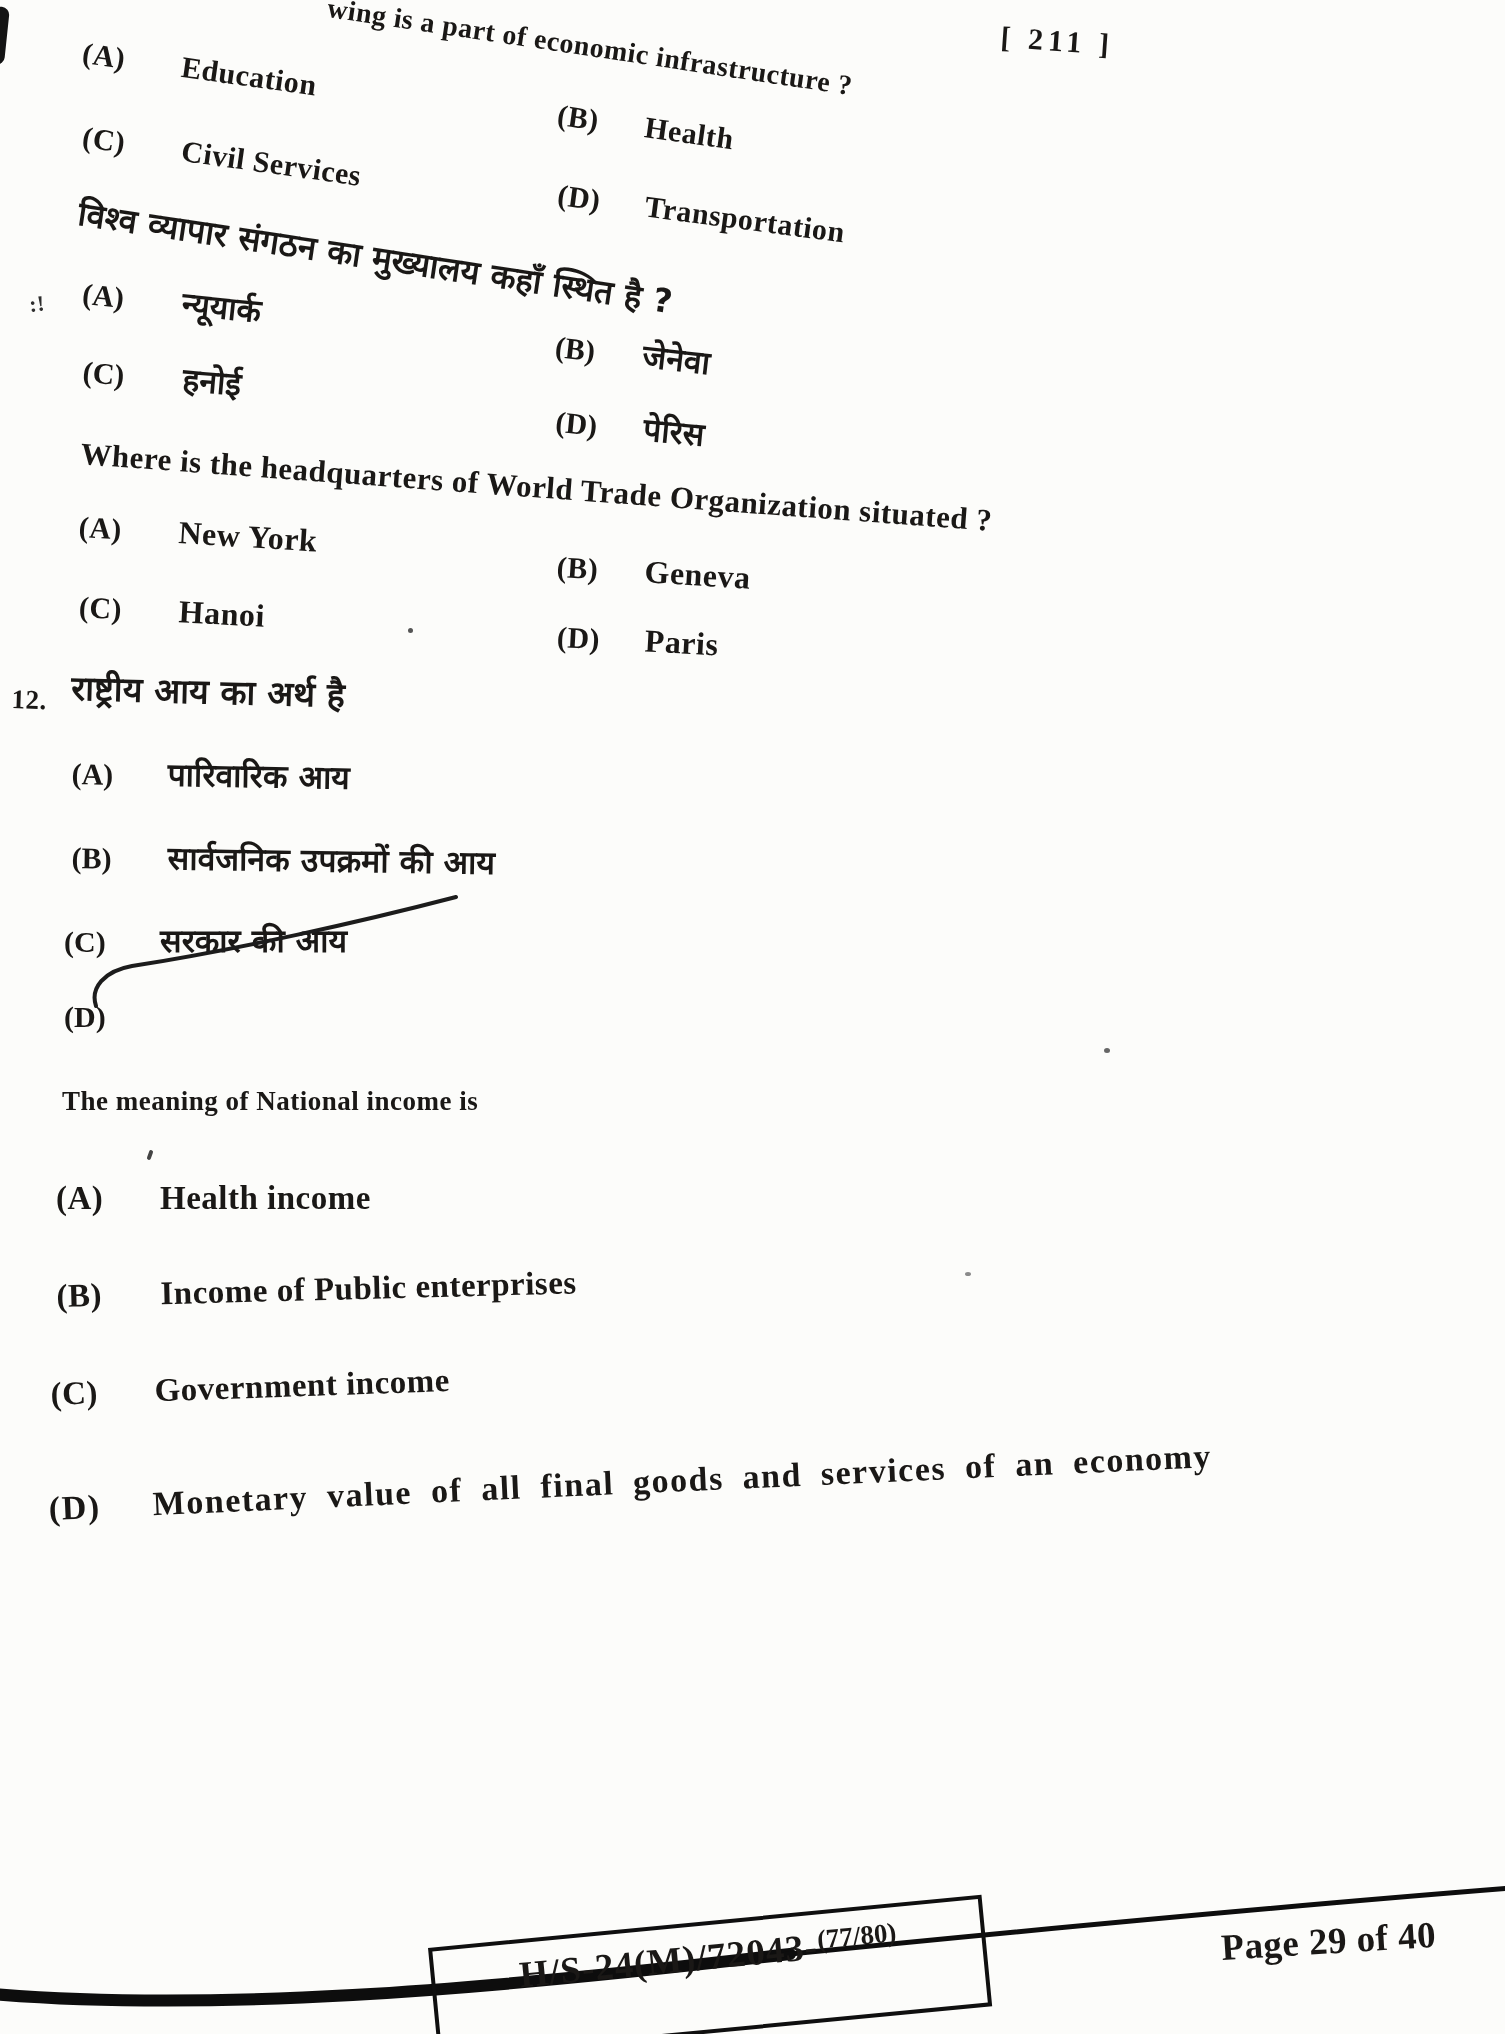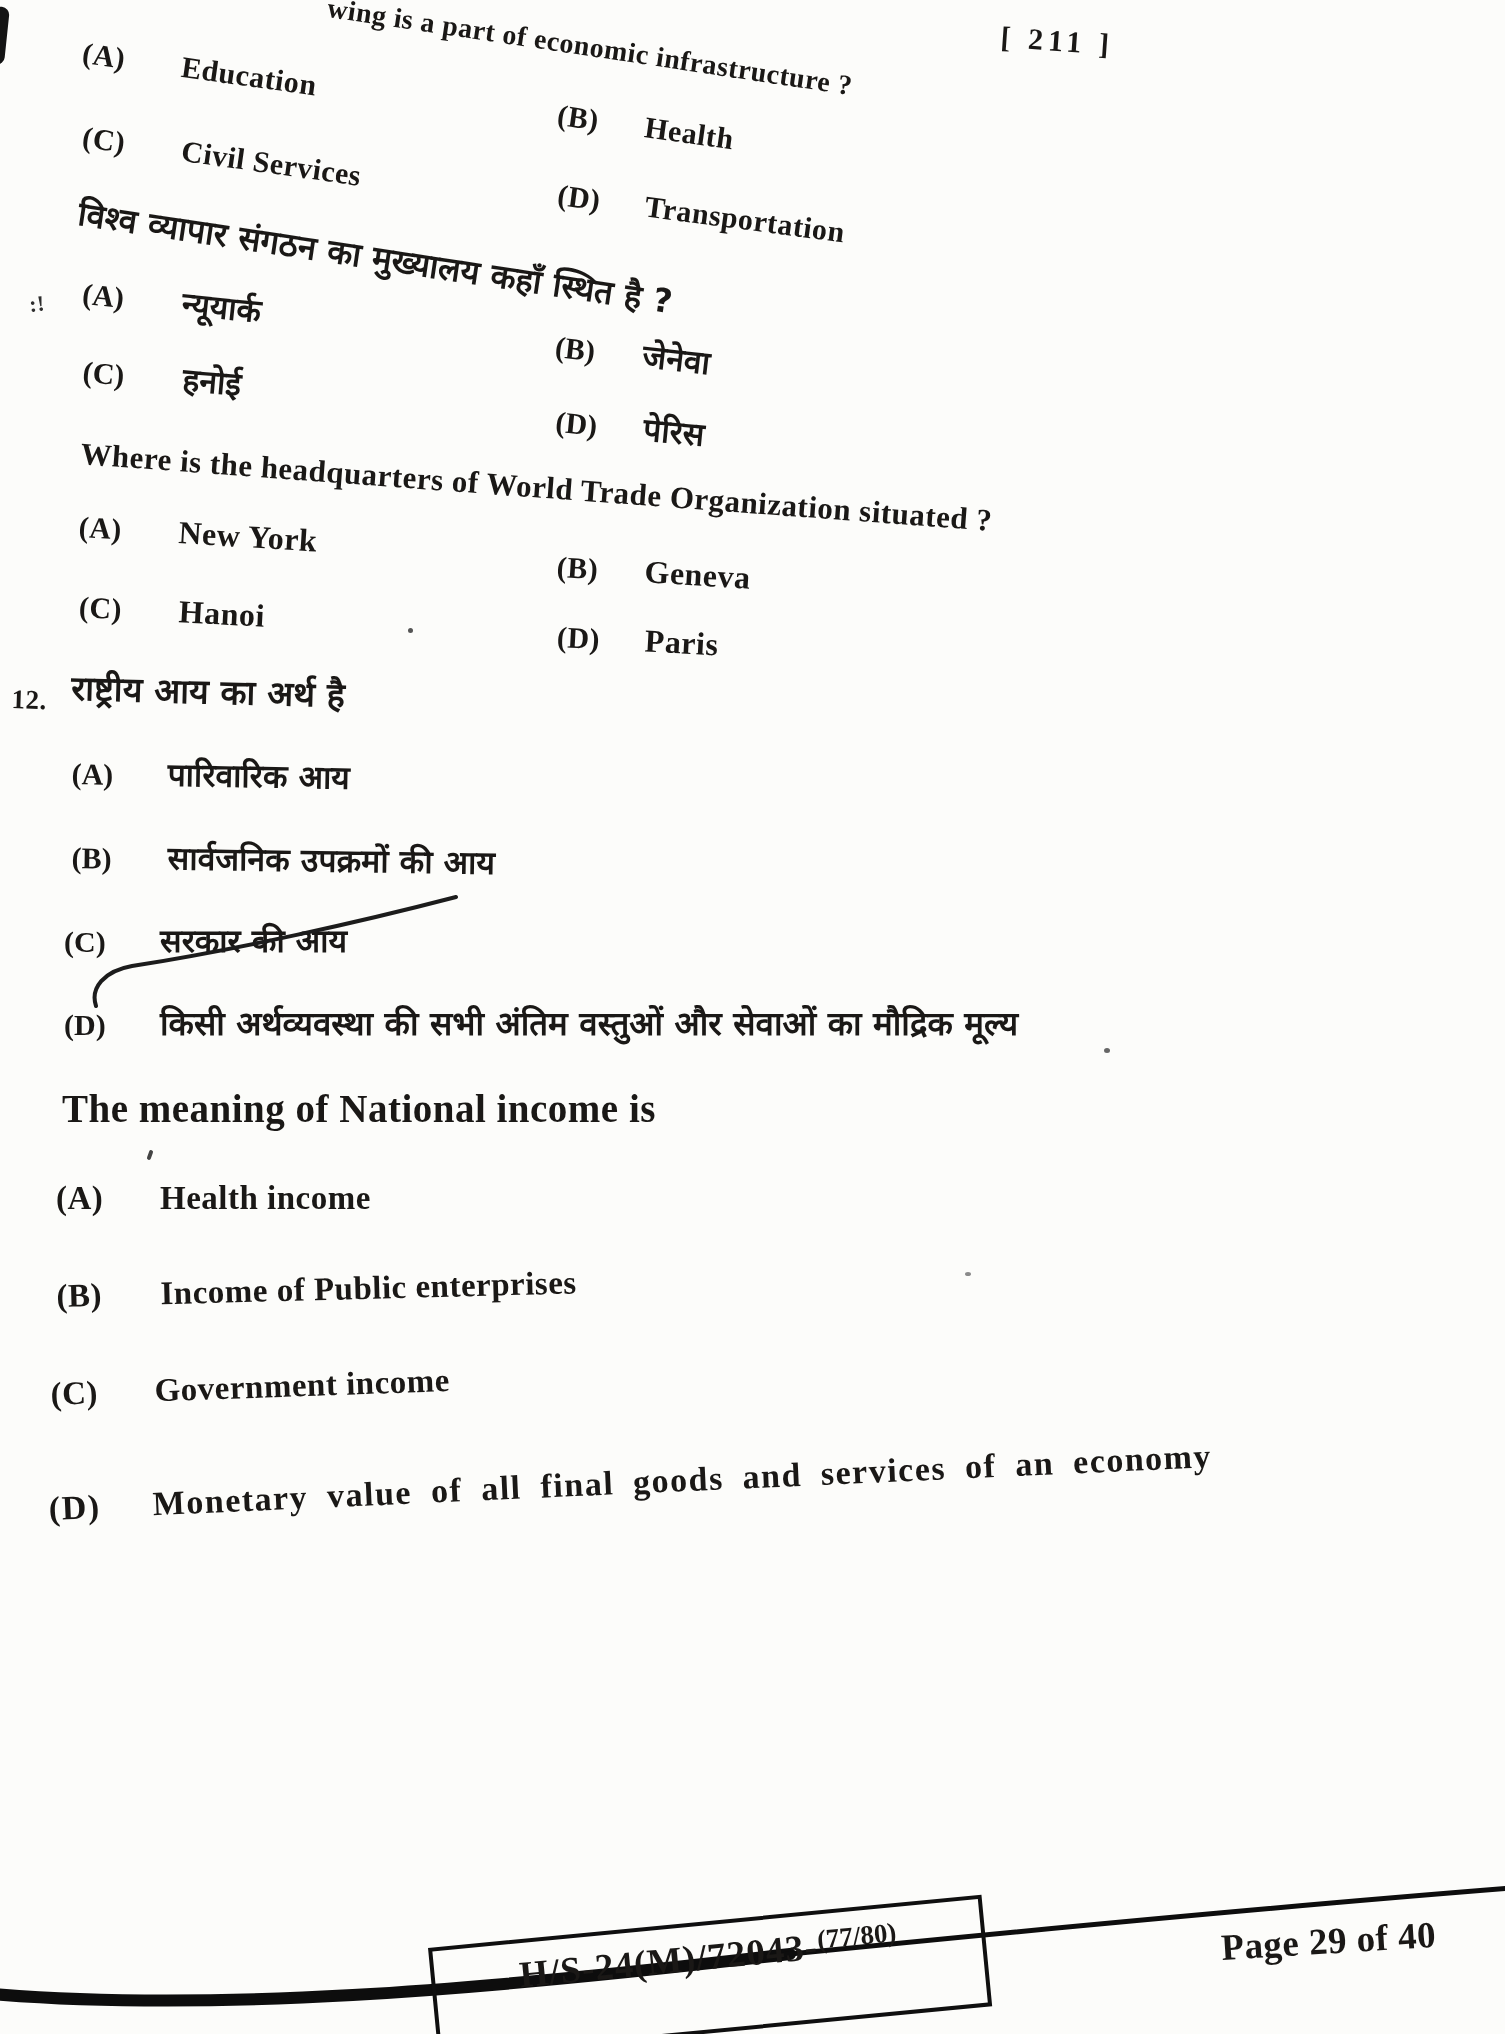--- a/index.html
+++ b/index.html
@@ -39,21 +39,21 @@
   #we-a .txt,#we-b .txt,#we-c .txt,#we-d .txt{font-size:32px;}
 
   #q12n{left:12px;top:684px;font-size:27px;font-weight:600;transform:rotate(2deg);}
   #qnh{left:72px;top:664px;transform:rotate(1.5deg);font-size:34px;}
   #nh-a{left:72px;top:750px;transform:rotate(1deg);}
   #nh-b{left:72px;top:834px;transform:rotate(.8deg);}
   #nh-c{left:64px;top:918px;}
   #nh-d{left:64px;top:1000px;font-size:33px;}
   #nh-a .lbl,#nh-b .lbl,#nh-c .lbl,#nh-d .lbl{width:96px;}
 
-  #qne{left:62px;top:1086px;font-size:39px;}
+  #qne{left:62px;top:1086px;font-size:27px;}
   #ne-a{left:56px;top:1180px;}
   #ne-b{left:56px;top:1278px;transform:rotate(-1.5deg);}
   #ne-c{left:50px;top:1376px;transform:rotate(-2deg);}
   #ne-d{left:48px;top:1490px;transform:rotate(-2.6deg);font-size:34px;letter-spacing:1.5px;word-spacing:9px;}
 
   #overlay{position:absolute;left:0;top:0;width:1505px;height:2034px;pointer-events:none;}
   #codebox{left:428px;top:1948px;width:556px;height:112px;border:4px solid #0f0f0f;
            transform:rotate(-5.5deg);display:flex;align-items:flex-start;justify-content:center;
            padding-top:10px;box-sizing:border-box;background:transparent;}
   #codebox .code-main{font-size:37px;font-weight:700;letter-spacing:1px;}
@@ -143,21 +143,20 @@
   <div class="opt hi" id="nh-b">
     <span class="lbl">(B)</span>
     <span class="txt">सार्वजनिक उपक्रमों की आय</span>
   </div>
   <div class="opt hi" id="nh-c">
     <span class="lbl">(C)</span>
     <span class="txt">सरकार की आय</span>
   </div>
   <div class="opt hi" id="nh-d">
     <span class="lbl">(D)</span>
-    <span class="txt">किसी अर्थव्यवस्था की सभी अंतिम वस्तुओं और सेवाओं का मौद्रिक मूल्य</span>
   </div>
 
   <div class="q en" id="qne">The meaning of National income is</div>
 
   <div class="opt en en-lg bt" id="ne-a">
     <span class="lbl">(A)</span>
     <span class="txt">Health income</span>
   </div>
   <div class="opt en en-lg bt" id="ne-b">
     <span class="lbl">(B)</span>

